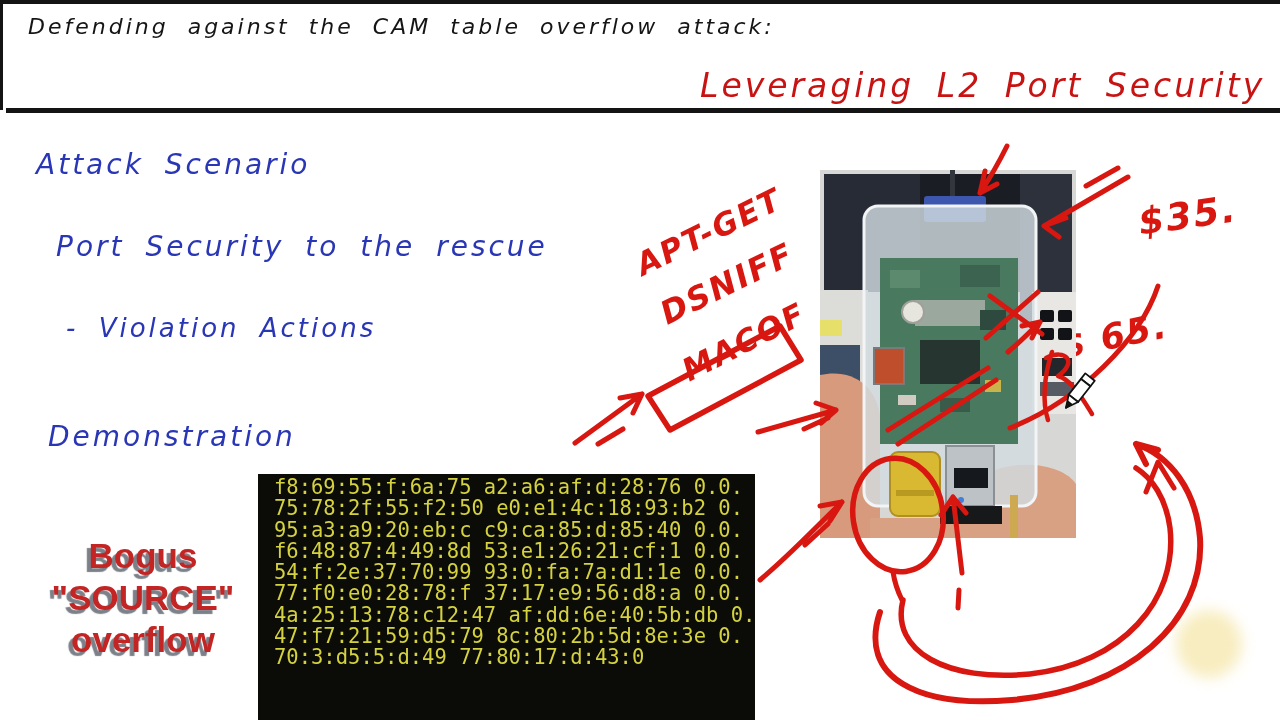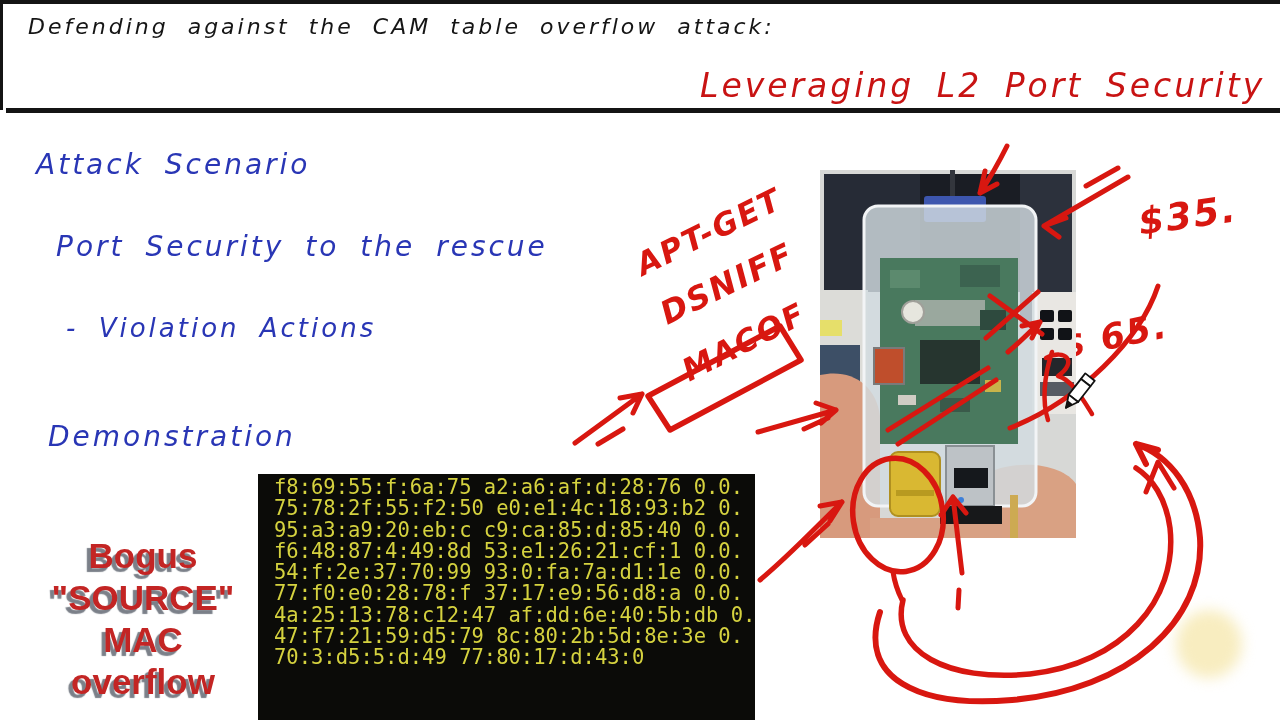--- a/index.html
+++ b/index.html
@@ -67,21 +67,20 @@
 <div id="dsniff" class="abs redhand toolnote">DSNIFF</div>
 <div id="macof" class="abs redhand toolnote">MACOF</div>
 <div id="price-top" class="abs redhand">$35.</div>
 <div id="price-bottom" class="abs redhand">$ 65.</div>
 <div id="pi-label" class="abs redhand">PI</div>
 <div id="kali-label" class="abs redhand">KALI</div>
 
 <div id="bogus" class="abs">
   <div>Bogus</div>
   <div>"SOURCE"</div>
-  <div>MAC</div>
   <div>overflow</div>
 </div>
 
 <div id="terminal" class="abs">
   <div class="tline">f8:69:55:f:6a:75 a2:a6:af:d:28:76 0.0.</div>
   <div class="tline">75:78:2f:55:f2:50 e0:e1:4c:18:93:b2 0.</div>
   <div class="tline">95:a3:a9:20:eb:c c9:ca:85:d:85:40 0.0.</div>
   <div class="tline">f6:48:87:4:49:8d 53:e1:26:21:cf:1 0.0.</div>
   <div class="tline">54:f:2e:37:70:99 93:0:fa:7a:d1:1e 0.0.</div>
   <div class="tline">77:f0:e0:28:78:f 37:17:e9:56:d8:a 0.0.</div>

